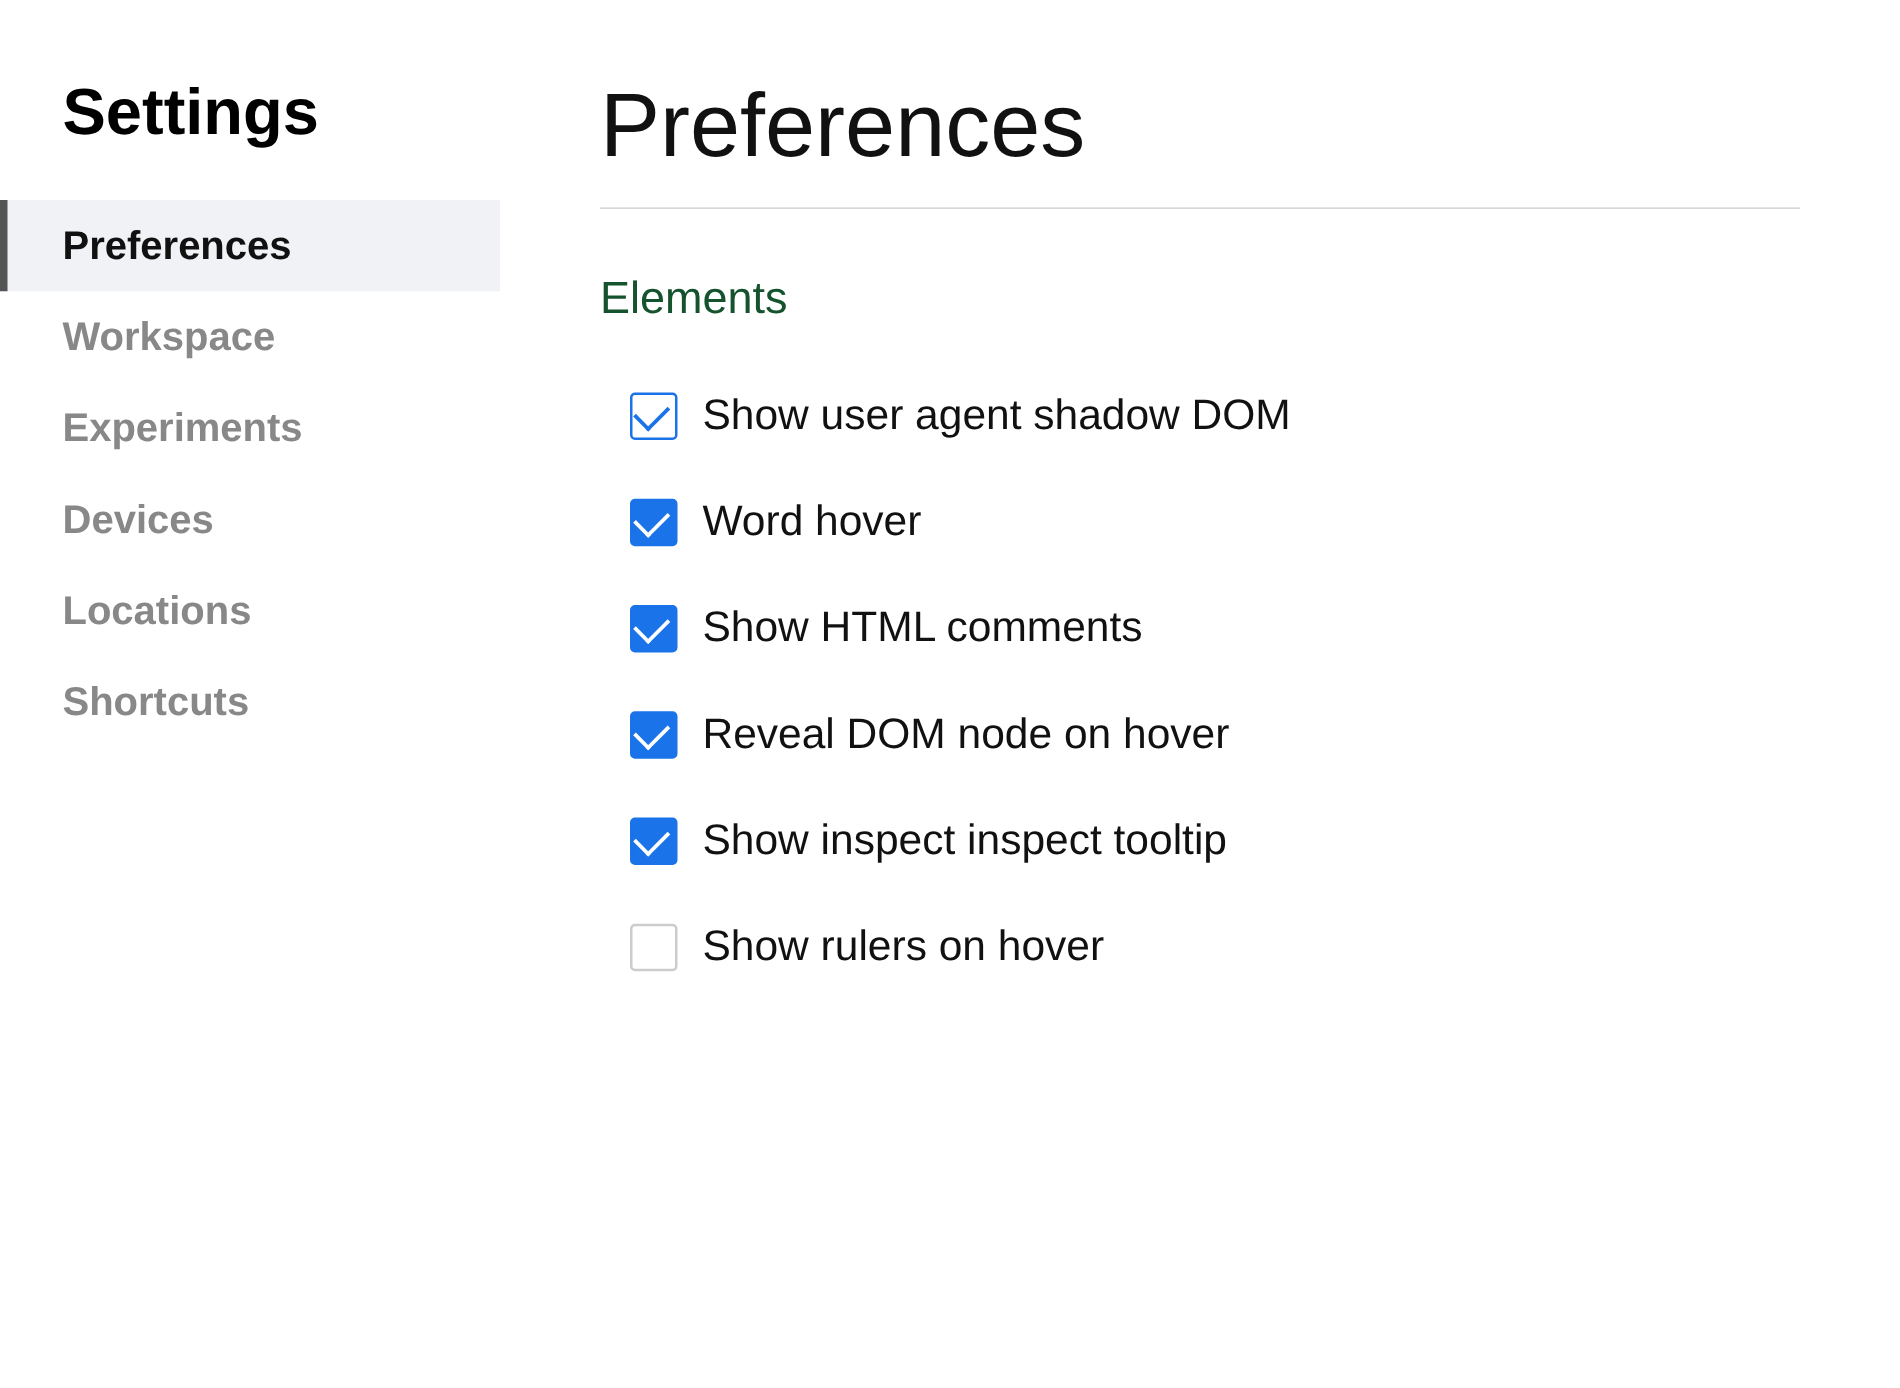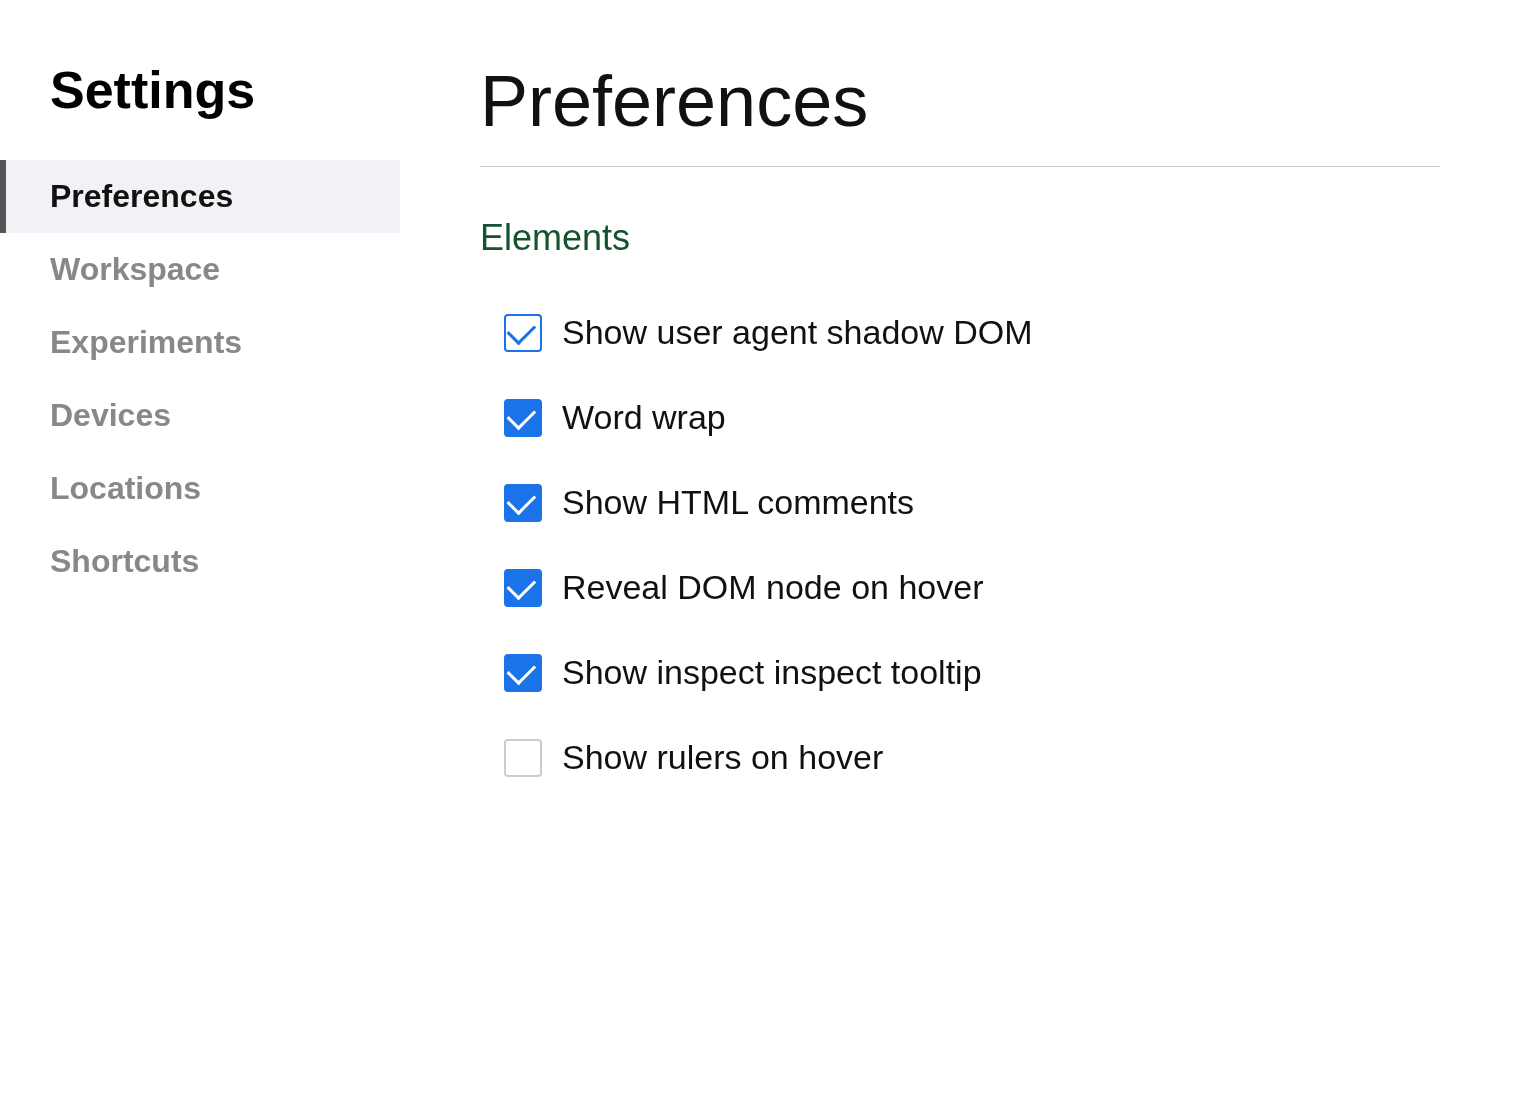--- a/index.html
+++ b/index.html
@@ -224,21 +224,21 @@
               <input type="checkbox" id="cb-shadow-dom" checked="" style="">
               <div class="checkbox-visual"></div>
             </div>
             <label for="cb-shadow-dom">Show user agent shadow DOM</label>
           </li>
           <li class="checkbox-item">
             <div class="checkbox-wrapper">
               <input type="checkbox" id="cb-word-wrap" checked="" style="">
               <div class="checkbox-visual"></div>
             </div>
-            <label for="cb-word-wrap">Word wrap</label>
+            <label for="cb-word-wrap">Word hover</label>
           </li>
           <li class="checkbox-item">
             <div class="checkbox-wrapper">
               <input type="checkbox" id="cb-html-comments" checked="" style="">
               <div class="checkbox-visual"></div>
             </div>
             <label for="cb-html-comments">Show HTML comments</label>
           </li>
           <li class="checkbox-item">
             <div class="checkbox-wrapper">

